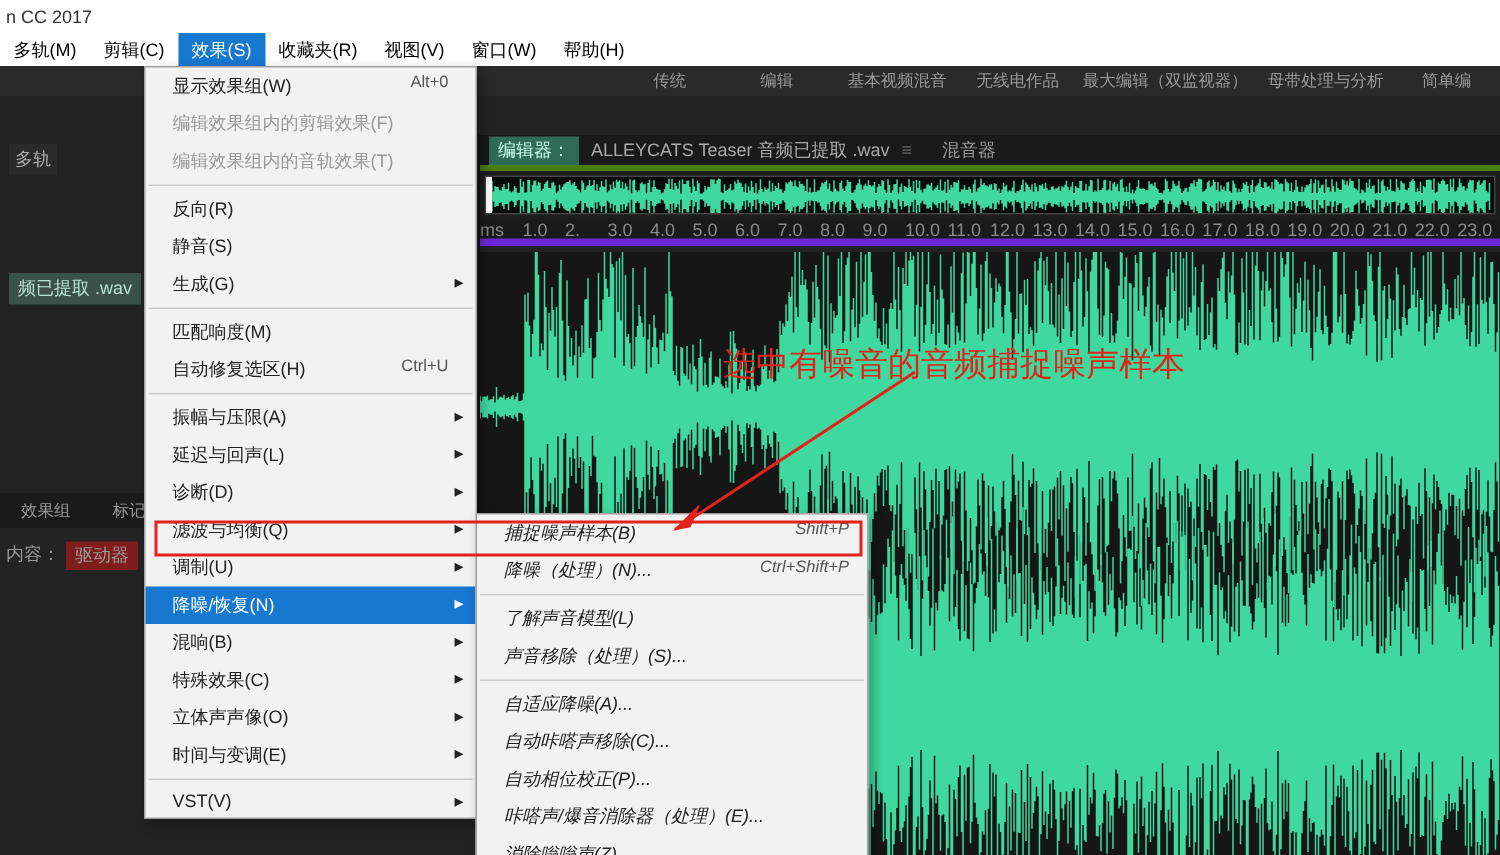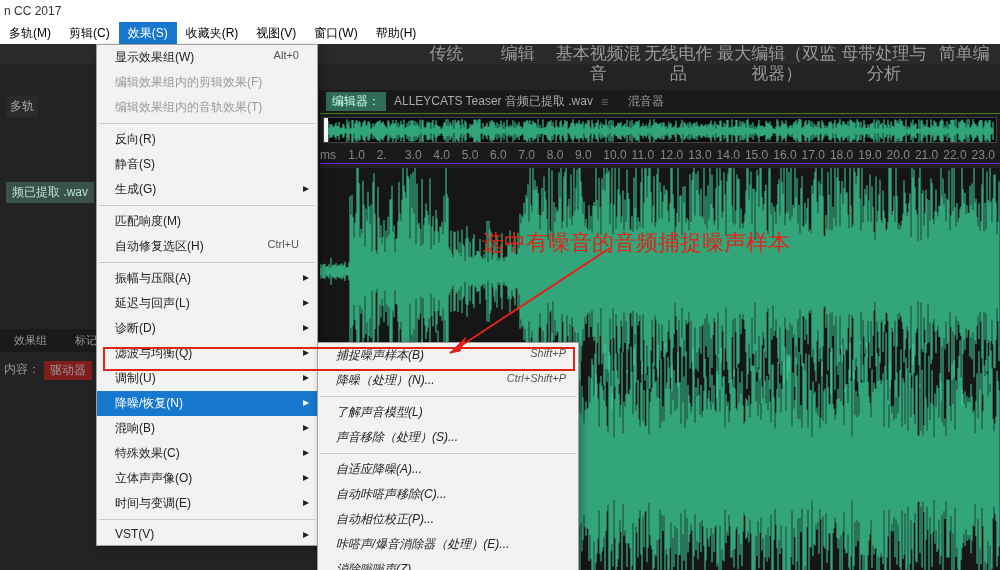--- a/index.html
+++ b/index.html
@@ -3,21 +3,21 @@
 <meta charset="utf-8">
 <style>
   * { margin: 0; padding: 0; box-sizing: border-box; font-family: "Microsoft YaHei", sans-serif; font-size: 12px; }
   body { background: #1e1e1e; color: #ccc; width: 1000px; height: 570px; overflow: hidden; position: relative; }
   .titlebar { background: #fff; color: #333; height: 22px; line-height: 22px; padding-left: 4px; }
   .menubar { background: #fff; color: #000; height: 22px; display: flex; align-items: center; }
   .menubar .m { padding: 3px 9px; cursor: default; }
   .menubar .m.active { background: #1778d0; color: #fff; }
   .workspace { position: relative; height: calc(570px - 44px); background: #232323; }
   .toolbar-row { height: 20px; background: #2a2a2a; display:flex; }
-  .toolbar-row .tb { width: 80px; text-align: center; color: #999; font-size: 17px; line-height:20px;}
+  .toolbar-row .tb { width: 80px; text-align: center; color: #999; font-size: 11px; line-height:20px;}
   .main-area { display: flex; height: calc(100% - 44px); margin-top: 26px; }
   .left-col { width: 320px; background: #232323; border-right: 1px solid #111; }
   .wave-area { flex: 1; background: #1c1c1c; position: relative; overflow:hidden; }
   .left-panel { padding: 6px; color: #aaa; font-size: 11px; }
   .filetab { background: #3a524a; color:#b8e0d0; padding: 2px 6px; display:inline-block; margin-top:4px; }
   .drives { margin-top: 180px; padding: 4px; }
   .drives .dr { padding: 3px 4px; display:flex; align-items:center; gap:6px; color:#bbb; }
   .drives .drico { width:18px;height:12px;background:#777;border-radius:2px;display:inline-block;}
 
   
@@ -35,28 +35,28 @@
   .submenu .sep { height: 1px; background: #ccc; margin: 3px 2px; }
 
   .red-box { position:absolute; border: 2px solid #e2231a; pointer-events:none; z-index:70;}
   .red-box.menu { top: 303px; left: 103px; width: 472px; height: 24px; }
 
   .annot { position:absolute; color:#e2231a; font-size:22px; z-index:80; font-family: "SimSun", serif; }
   .annot.text { top:184px; left:482px;text-align:right; }
   .red-arrow { position:absolute; z-index:75; top:199px; left:430px; width:200px; height:130px; }
   .red-arrow svg line,.red-arrow svg polygon { stroke:#e2231a; fill:#e2231a; }
 
-  .editor-header { height:24px; background:#1a1a1a; color:#aaa; font-size:11px; display:flex; align-items:center; padding-left:6px; border-bottom:1px solid #4d7c0f;}
+  .editor-header { height:24px; background:#1a1a1a; color:#aaa; font-size:11px; display:flex; align-items:center; padding-left:6px; border-bottom:4px solid #4d7c0f;}
   .editor-header .hlabel { background:#2f6b55; color:#cfe; padding:1px 6px; }
   .editor-header .hname { padding:0 8px; }
   .editor-header .mix { margin-left:20px; color:#999;}
 
   .overview { height:26px; background:#0f0f0f; border:1px solid #444; margin:3px; position:relative; }
   .overview .sel { position:absolute; left:0; top:0; bottom:0; width:4px; background:#fff;}
-  .ruler { height:18px; background:#1a1a1a; border-bottom:1px solid #6d28d9; display:flex; color:#888; font-size:10px; align-items:center;}
+  .ruler { height:18px; background:#1a1a1a; border-bottom:5px solid #6d28d9; display:flex; color:#888; font-size:10px; align-items:center;}
   .ruler span { width:40px; text-align:left; }
   .vol-ctrl { height:24px; display:flex; align-items:center; gap:8px; padding-left:4px; background:#222; border-bottom:1px solid #000;}
   .vol-val { color:#2a9fd6; font-size:11px;}
 
   .waveform { position:absolute; left:0; right:0; top:78px; bottom:0; background:#161616;}
   .waveform svg { width:100%; height:100%; }
 
   .side-lower { margin-top: 120px; }
   .side-lower .row { padding:3px 4px; color:#999; font-size:11px; }
 </style>

